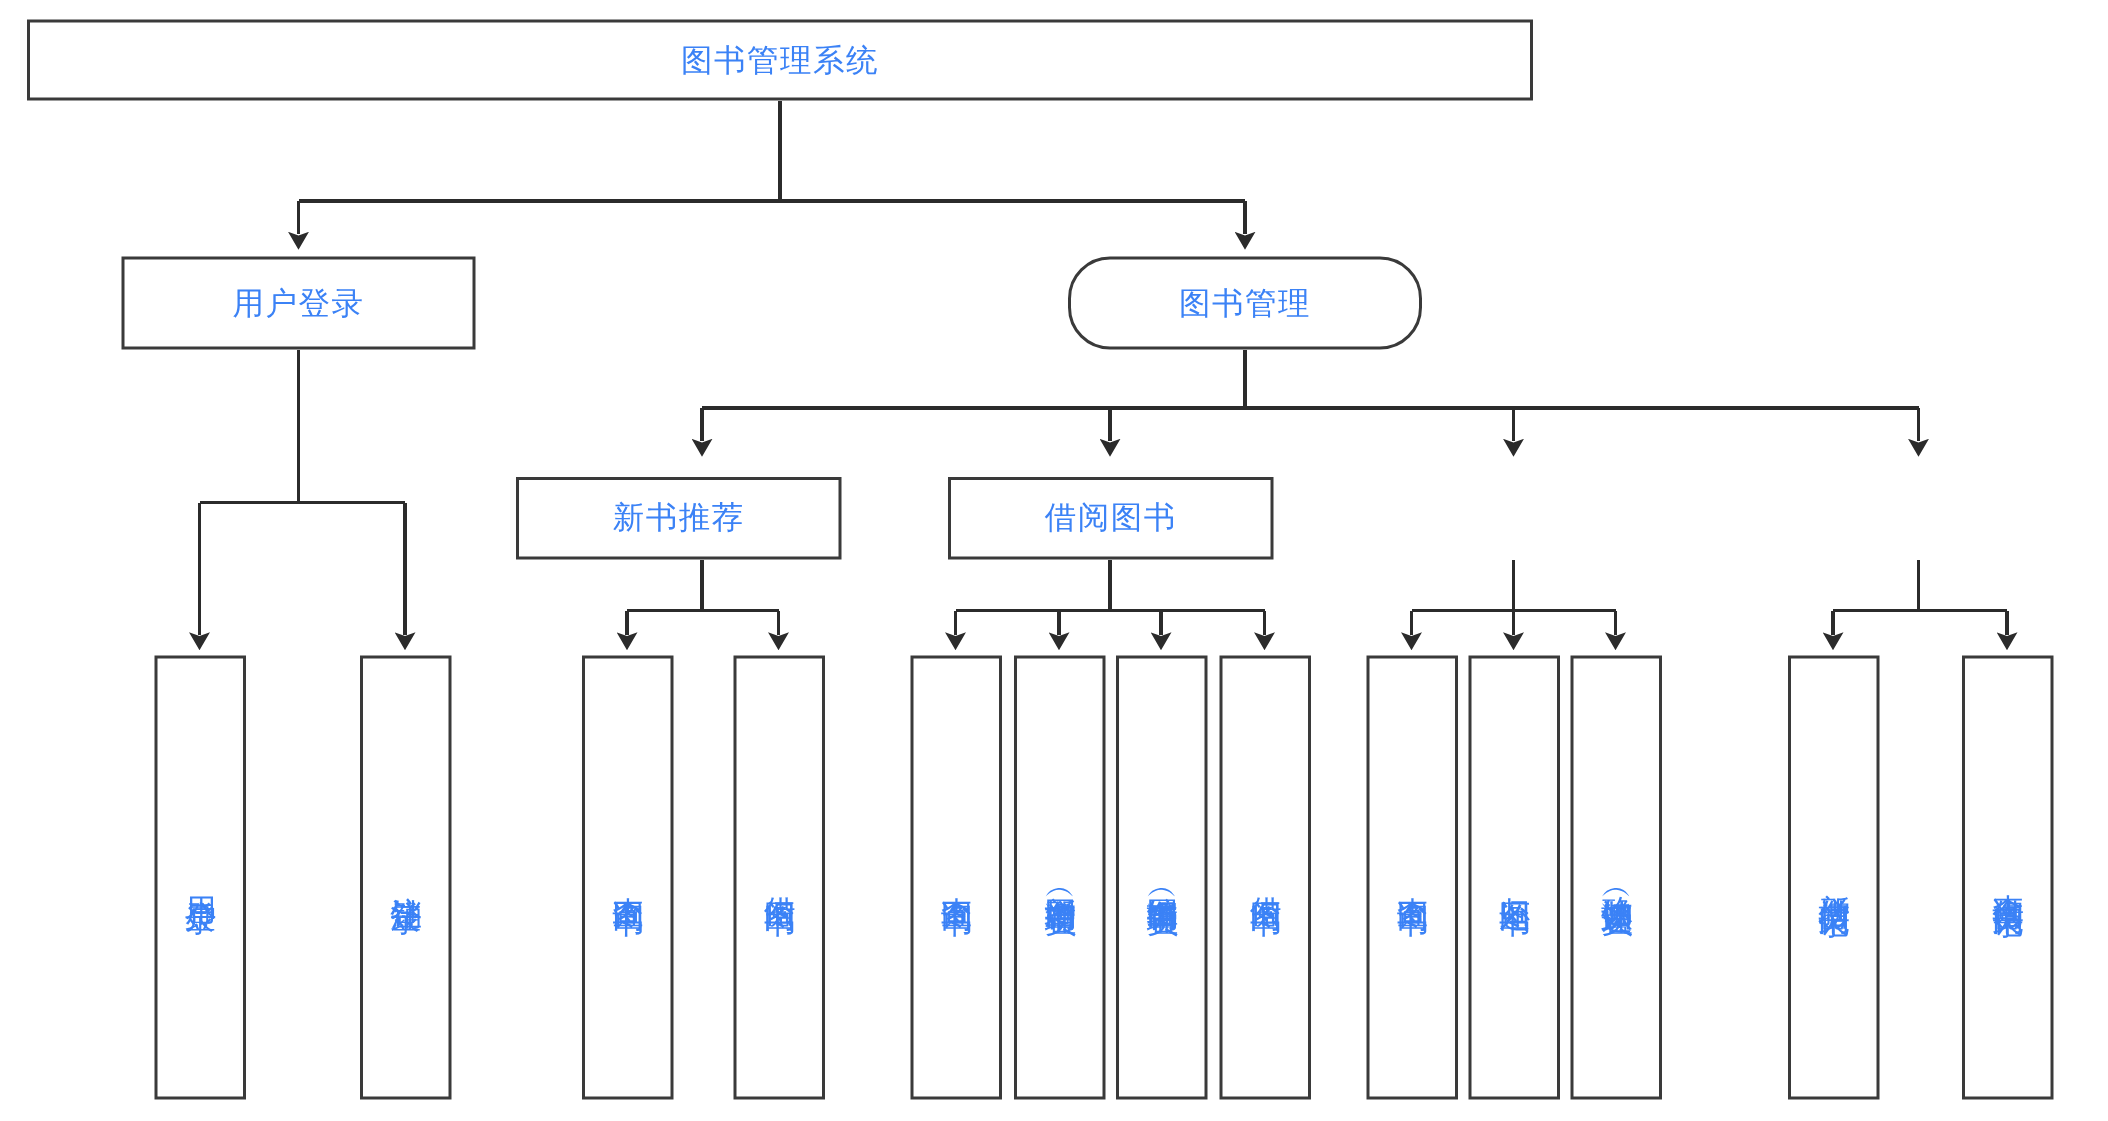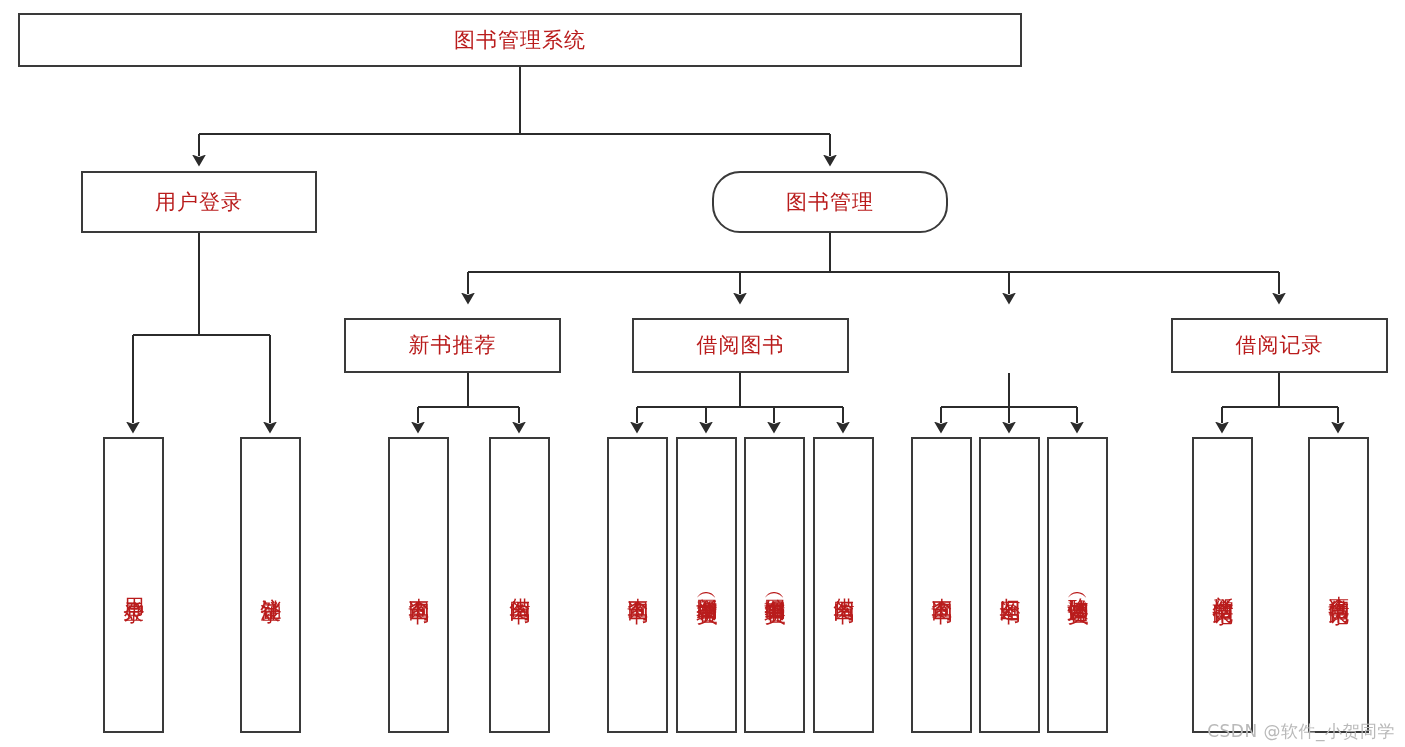--- a/index.html
+++ b/index.html
@@ -37,21 +37,21 @@
     display: flex;
     align-items: center;
     justify-content: center;
     color: #2b2b2b;
   }
   .node-label {
     font-size: 21px;
     line-height: 1.15;
     letter-spacing: 1px;
     white-space: nowrap;
-    color: #b91c1c;
+    color: #3b82f6;
   }
   .node.leaf {
     align-items: center;
     justify-content: center;
     padding: 4px 0;
   }
   .leaf .node-label {
     writing-mode: vertical-rl;
     text-orientation: upright;
     white-space: normal;
@@ -141,23 +141,20 @@
   <div class="node" style="left:712px; top:171px; width:236px; height:62px;border-radius:28px;">
     <span class="node-label">图书管理</span>
   </div>
 
   <div class="node" style="left:344px; top:318px; width:217px; height:55px;">
     <span class="node-label">新书推荐</span>
   </div>
   <div class="node" style="left:632px; top:318px; width:217px; height:55px;">
     <span class="node-label">借阅图书</span>
   </div>
-  <div class="node" style="left:1171px; top:318px; width:217px; height:55px;">
-    <span class="node-label">借阅记录</span>
-  </div>
 
   <div class="node leaf" style="left:103px; top:437px; width:61px; height:296px;">
     <span class="node-label">用户登录</span>
   </div>
   <div class="node leaf" style="left:240px; top:437px; width:61px; height:296px;">
     <span class="node-label">注销登录</span>
   </div>
 
   <div class="node leaf" style="left:388px; top:437px; width:61px; height:296px;">
     <span class="node-label">查询图书</span>
@@ -189,14 +186,13 @@
     <span class="node-label">确认归还（管理员）</span>
   </div>
 
   <div class="node leaf" style="left:1192px; top:437px; width:61px; height:296px;">
     <span class="node-label">新增借阅记录</span>
   </div>
   <div class="node leaf" style="left:1308px; top:437px; width:61px; height:296px;">
     <span class="node-label">查询借阅记录</span>
   </div>
 
-  <div id="watermark">CSDN @软件_小贺同学</div>
 </div>
 
 </body></html>

